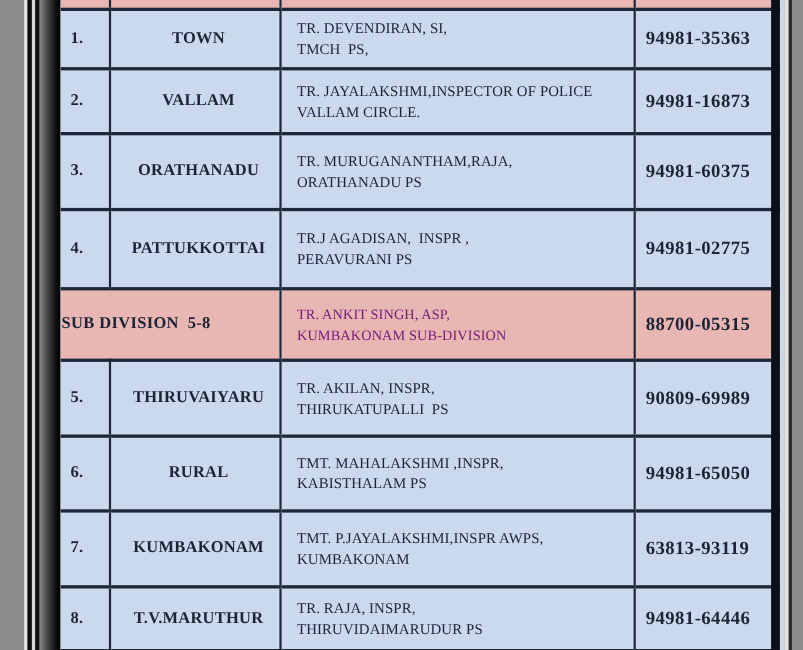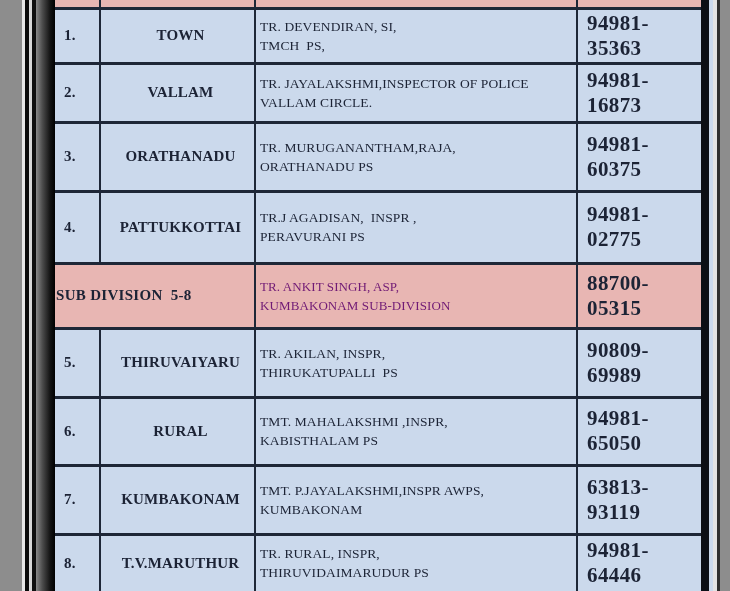--- a/index.html
+++ b/index.html
@@ -58,26 +58,26 @@
   .sno {
     font-weight: bold; font-size: 15px;
     padding-left: 9px; letter-spacing: .3px;
   }
   .name {
     font-weight: bold; font-size: 15px;
     padding-left: 7px; letter-spacing: .2px; text-align: center;
   }
   .officer {
     font-size: 13.5px; line-height: 19px;
-    padding-left: 4px; padding-right: 4px;
+    padding-left: 14px; padding-right: 4px;
     letter-spacing: .1px; color: #222b42;
   }
   .officer div { white-space: pre-wrap; }
   .phone {
-    font-weight: bold; font-size: 21px;
+    font-weight: bold; font-size: 17px;
     padding-left: 9px; letter-spacing: .4px;
   }
 
   tr.division td { background: #e8b6b3; }
   .division-title {
     font-weight: bold; font-size: 15px;
     padding-left: 1px; letter-spacing: .3px;
     white-space: pre-wrap;
   }
   tr.division .officer { font-weight: normal; font-size: 13px; color: #701a75; }
@@ -199,21 +199,21 @@
           <div>TMT. P.JAYALAKSHMI,INSPR AWPS,</div>
           <div>KUMBAKONAM</div>
         </td>
         <td class="phone">63813-93119</td>
       </tr>
 
       <tr class="h-r8">
         <td class="sno">8.</td>
         <td class="name">T.V.MARUTHUR</td>
         <td class="officer">
-          <div>TR. RURAL, INSPR,</div>
+          <div>TR. RAJA, INSPR,</div>
           <div>THIRUVIDAIMARUDUR PS</div>
         </td>
         <td class="phone">94981-64446</td>
       </tr>
 
     </tbody>
       </table>
   </div>
 </div>
 

